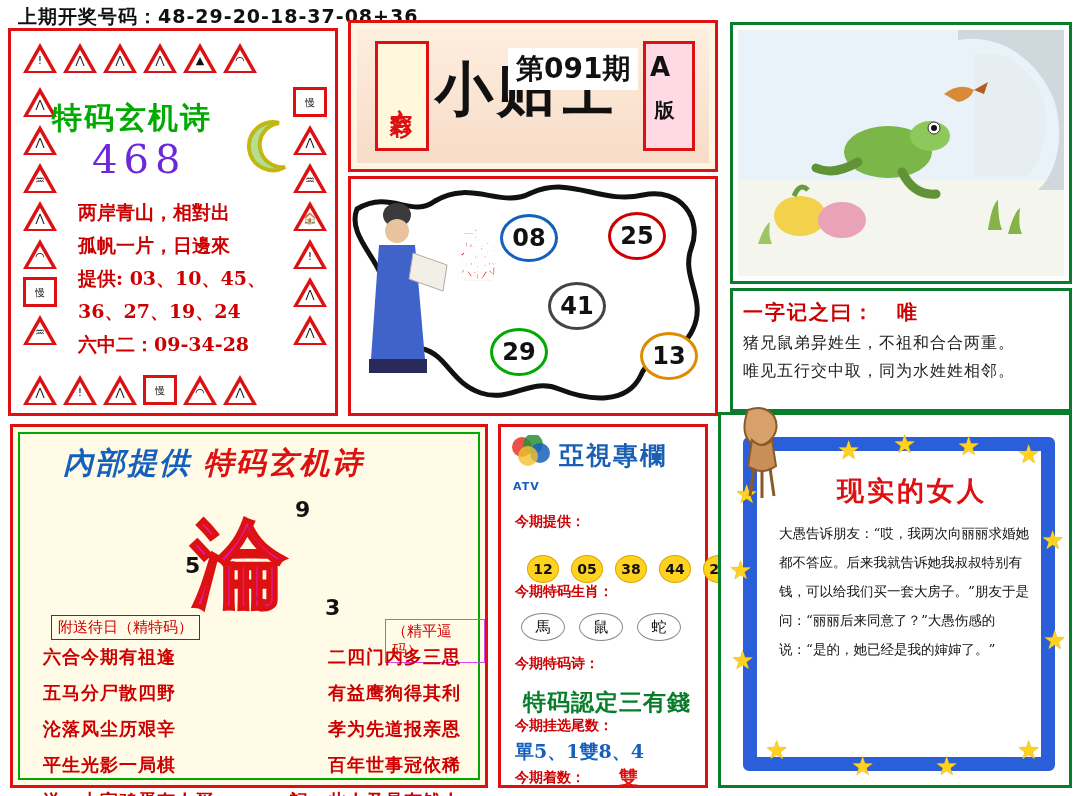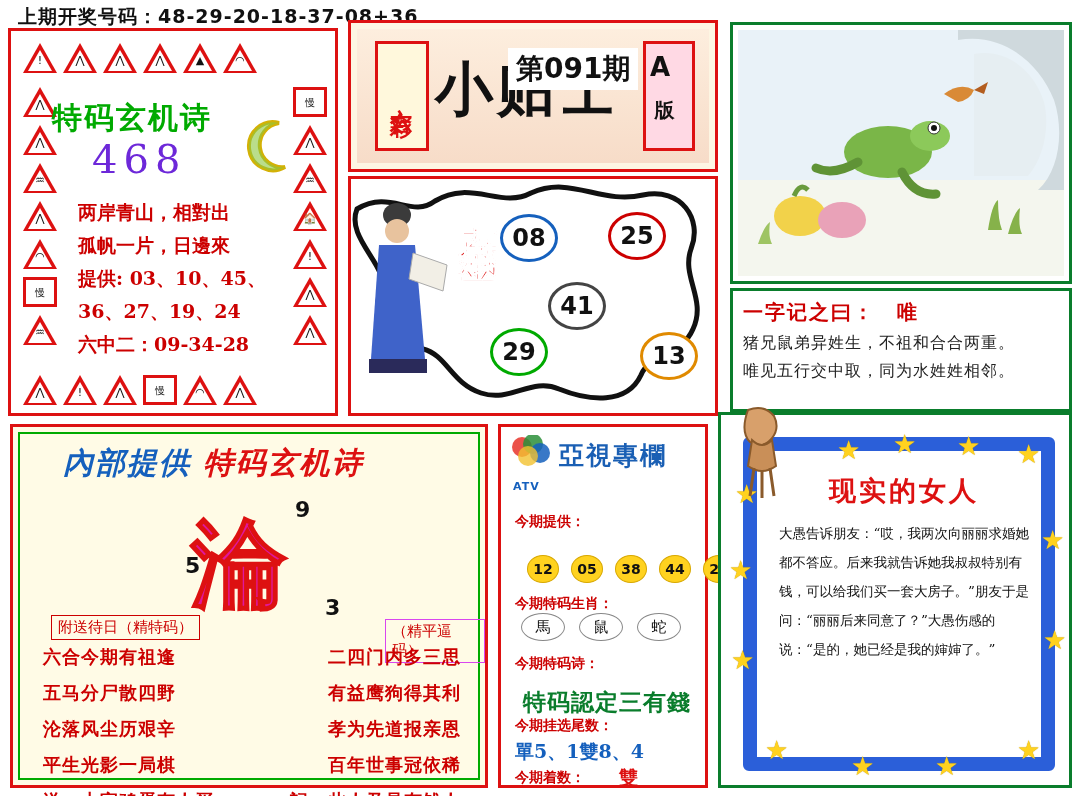--- a/index.html
+++ b/index.html
@@ -82,21 +82,21 @@
   .numball{width:30px;height:26px;border-radius:50%;background:#ffd21f;display:flex;align-items:center;justify-content:center;font-size:14px;font-weight:bold;color:#111;border:1px solid #d8a800;}
   .zodiacs{position:absolute;left:20px;top:186px;display:flex;gap:14px;}
   .zod{width:42px;height:26px;border-radius:50%;border:1px solid #888;background:#fff;display:flex;align-items:center;justify-content:center;font-size:15px;color:#111;}
   .shiju{position:absolute;left:10px;top:260px;width:192px;text-align:center;font-size:23px;font-weight:bold;color:#0a7d2c;font-family:"DejaVu Serif",serif;letter-spacing:1px;}
   .weishu{position:absolute;left:14px;top:312px;font-size:19px;font-weight:bold;color:#1560bd;font-family:"DejaVu Serif",serif;}
   .zhaoshu{position:absolute;left:118px;top:338px;font-size:19px;font-weight:bold;color:#d11;font-family:"DejaVu Serif",serif;}
 
   
   .panel-star{position:absolute;left:718px;top:412px;width:354px;height:376px;border:3px solid #0a7d2c;background:#fff;box-sizing:border-box;}
   .star-frame{position:absolute;left:22px;top:22px;right:14px;bottom:14px;border:14px solid #2b5fd9;border-radius:6px;background:#fff;}
-  .star-title{position:absolute;left:108px;top:58px;font-size:27px;font-weight:bold;color:#d11;font-family:"DejaVu Serif",serif;letter-spacing:3px;}
+  .star-title{position:absolute;left:116px;top:58px;font-size:27px;font-weight:bold;color:#d11;font-family:"DejaVu Serif",serif;letter-spacing:3px;}
   .star-body{position:absolute;left:58px;top:104px;width:262px;font-size:13.5px;line-height:29px;color:#111;font-family:"DejaVu Serif",serif;}
   .star{position:absolute;color:#ffd21f;font-size:26px;text-shadow:0 0 1px #b58b00;}
   .shoe{position:absolute;left:728px;top:404px;width:70px;height:96px;}
 </style>
 </head>
 <body>
 
 <div class="root">
 
   <div class="header-line">上期开奖号码：48-29-20-18-37-08+36</div>
@@ -330,21 +330,21 @@
 
     <div class="atv-lbl" style="left:14px;top:86px;">今期提供：</div>
     <div class="nums">
       <div class="numball">12</div>
       <div class="numball">05</div>
       <div class="numball">38</div>
       <div class="numball">44</div>
       <div class="numball">29</div>
     </div>
 
-    <div class="atv-lbl" style="left:14px;top:168px;">今期特码生肖：</div>
+    <div class="atv-lbl" style="left:14px;top:156px;">今期特码生肖：</div>
     <div class="zodiacs">
       <div class="zod">馬</div>
       <div class="zod">鼠</div>
       <div class="zod">蛇</div>
     </div>
 
     <div class="atv-lbl" style="left:14px;top:228px;">今期特码诗：</div>
     <div class="shiju">特码認定三有錢</div>
 
     <div class="atv-lbl" style="left:14px;top:290px;">今期挂选尾数：</div>

